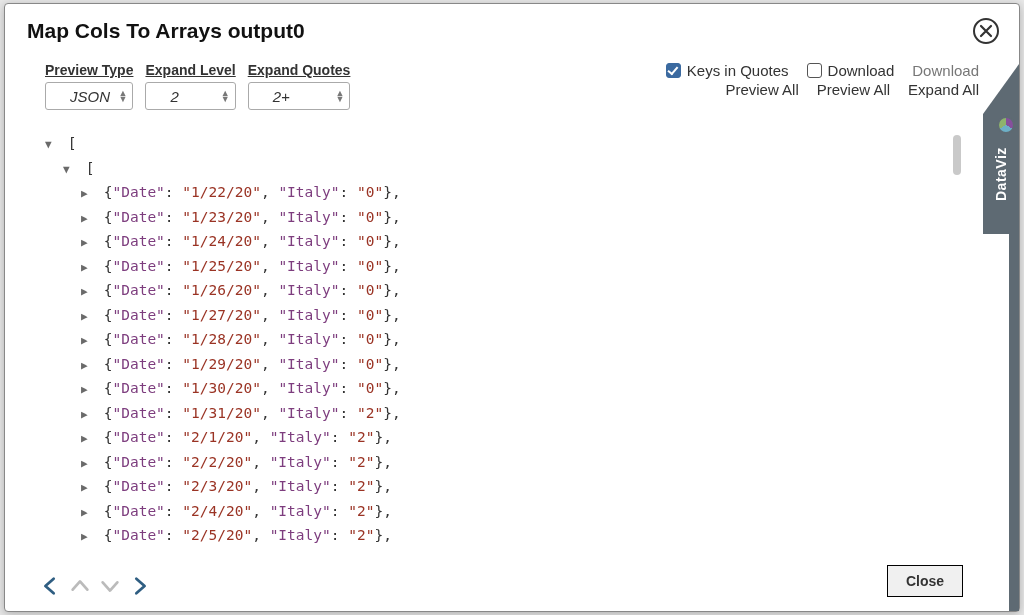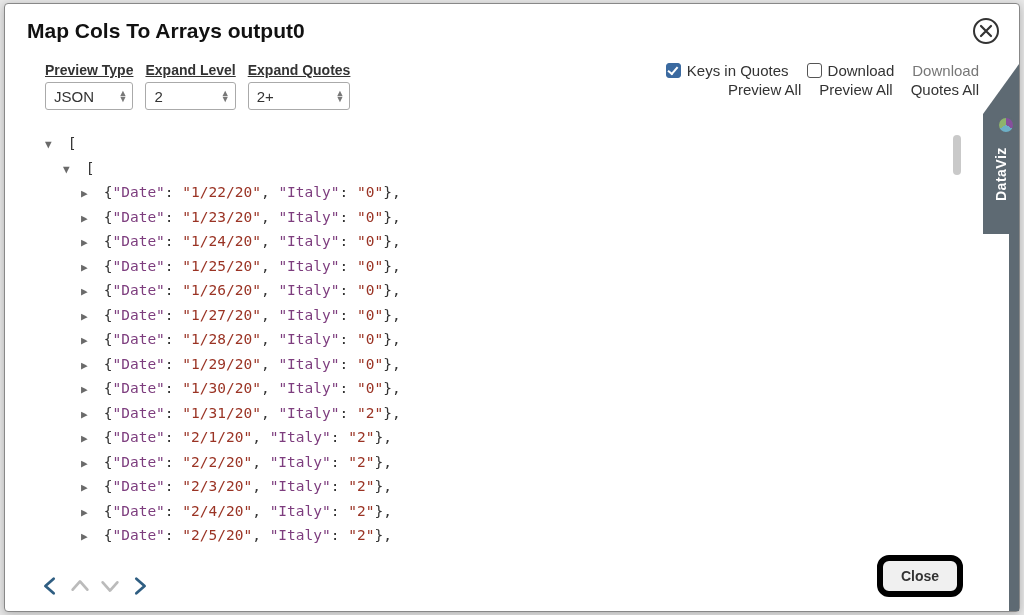--- a/index.html
+++ b/index.html
@@ -55,26 +55,27 @@
     font-weight: 700;
     color: #333;
     text-decoration: underline;
   }
   .select {
     position: relative;
     height: 28px;
     min-width: 78px;
     border: 1px solid #aaa;
     border-radius: 3px;
-    padding: 0 22px 0 8px;
+    padding: 0 22px 0 24px;
     display: flex; align-items: center;
     font-size: 15px;
     color: #333;
     background: #fff;
     cursor: pointer;
+    font-style: italic;
   }
   .select .arrows {
     position: absolute; right: 5px; top: 50%; transform: translateY(-50%);
     display: flex; flex-direction: column; line-height: 6px;
     color: #777; font-size: 9px;
   }
 
   .right-group {
     display: flex;
     flex-direction: column;
@@ -158,22 +159,22 @@
   .nav-ico svg { width: 22px; height: 22px; display:block; }
 
   .close-btn {
     position: absolute;
     right: 56px; bottom: 14px;
     padding: 7px 18px;
     font-size: 14px;
     font-weight: 700;
     color: #333;
     background: #f0f0f0;
-    border: 6px solid #000000;
-    border-radius: 12px;
+    border: 1px solid #000000;
+    border-radius: 0;
     cursor: pointer;
   }
 
   .side-tab {
     position: absolute;
     right: 0; top: 110px;
     width: 36px; height: 120px;
     background: #5e6a73;
     border-top-left-radius: 0;
     border-bottom-left-radius: 0;
@@ -255,21 +256,21 @@
         </span>
         <span class="chk">
           <span class="chkbox"></span>
           <span>Download</span>
         </span>
         <span class="link download">Download</span>
       </div>
       <div class="right-row">
         <span class="link">Preview All</span>
         <span class="link">Preview All</span>
-        <span class="link">Quotes All</span>
+        <span class="link">Expand All</span>
       </div>
     </div>
   </div>
 
   <div class="tree-area" id="tree">
       <div class="tree-line"><span class="indent" style="width:0px"></span><span class="caret">▼</span> <span class="bracket">[</span></div>
       <div class="tree-line"><span class="indent" style="width:18px"></span><span class="caret">▼</span> <span class="bracket">[</span></div>
       <div class="tree-line"><span class="indent" style="width:36px"></span><span class="caret">▶</span> <span class="brace">{</span><span class="key">"Date"</span><span class="colon">: </span><span class="strval">"1/22/20"</span><span class="comma">, </span><span class="key">"Italy"</span><span class="colon">: </span><span class="strval">"0"</span><span class="brace">}</span><span class="comma">,</span></div>
       <div class="tree-line"><span class="indent" style="width:36px"></span><span class="caret">▶</span> <span class="brace">{</span><span class="key">"Date"</span><span class="colon">: </span><span class="strval">"1/23/20"</span><span class="comma">, </span><span class="key">"Italy"</span><span class="colon">: </span><span class="strval">"0"</span><span class="brace">}</span><span class="comma">,</span></div>
       <div class="tree-line"><span class="indent" style="width:36px"></span><span class="caret">▶</span> <span class="brace">{</span><span class="key">"Date"</span><span class="colon">: </span><span class="strval">"1/24/20"</span><span class="comma">, </span><span class="key">"Italy"</span><span class="colon">: </span><span class="strval">"0"</span><span class="brace">}</span><span class="comma">,</span></div>

